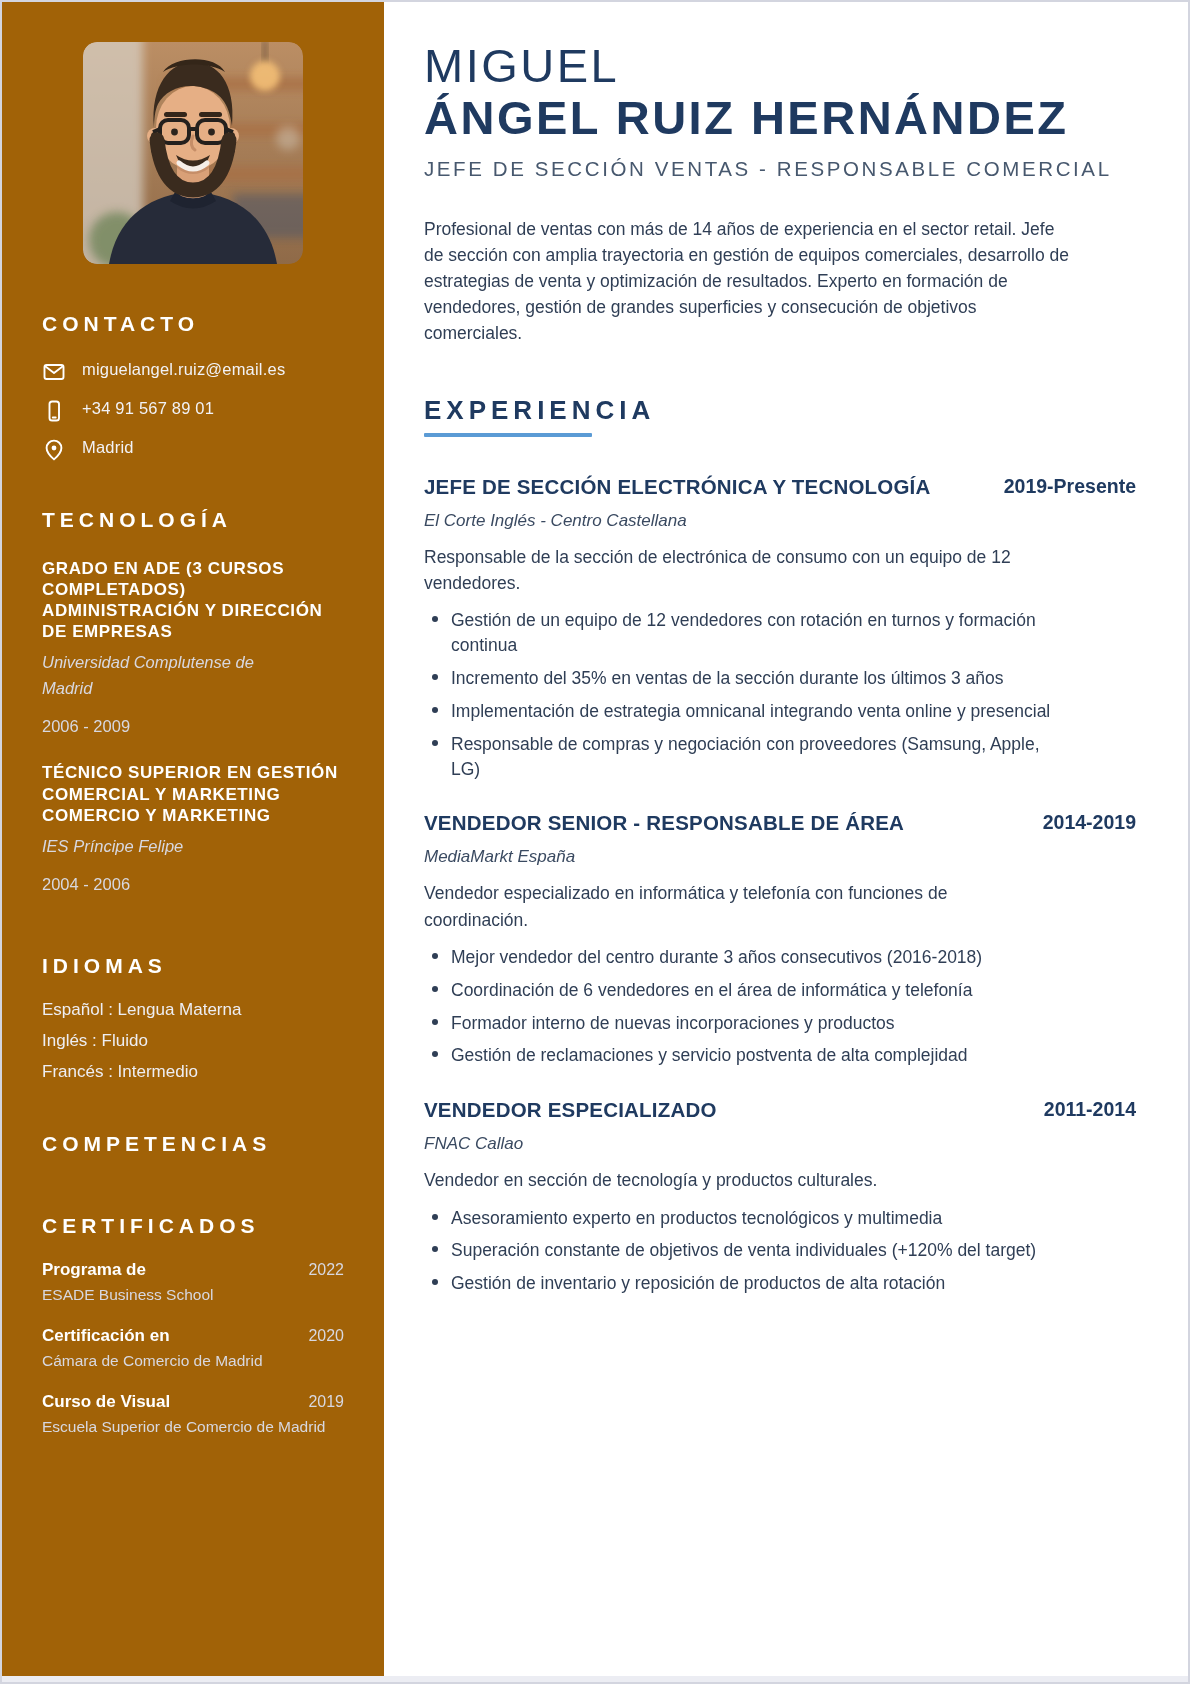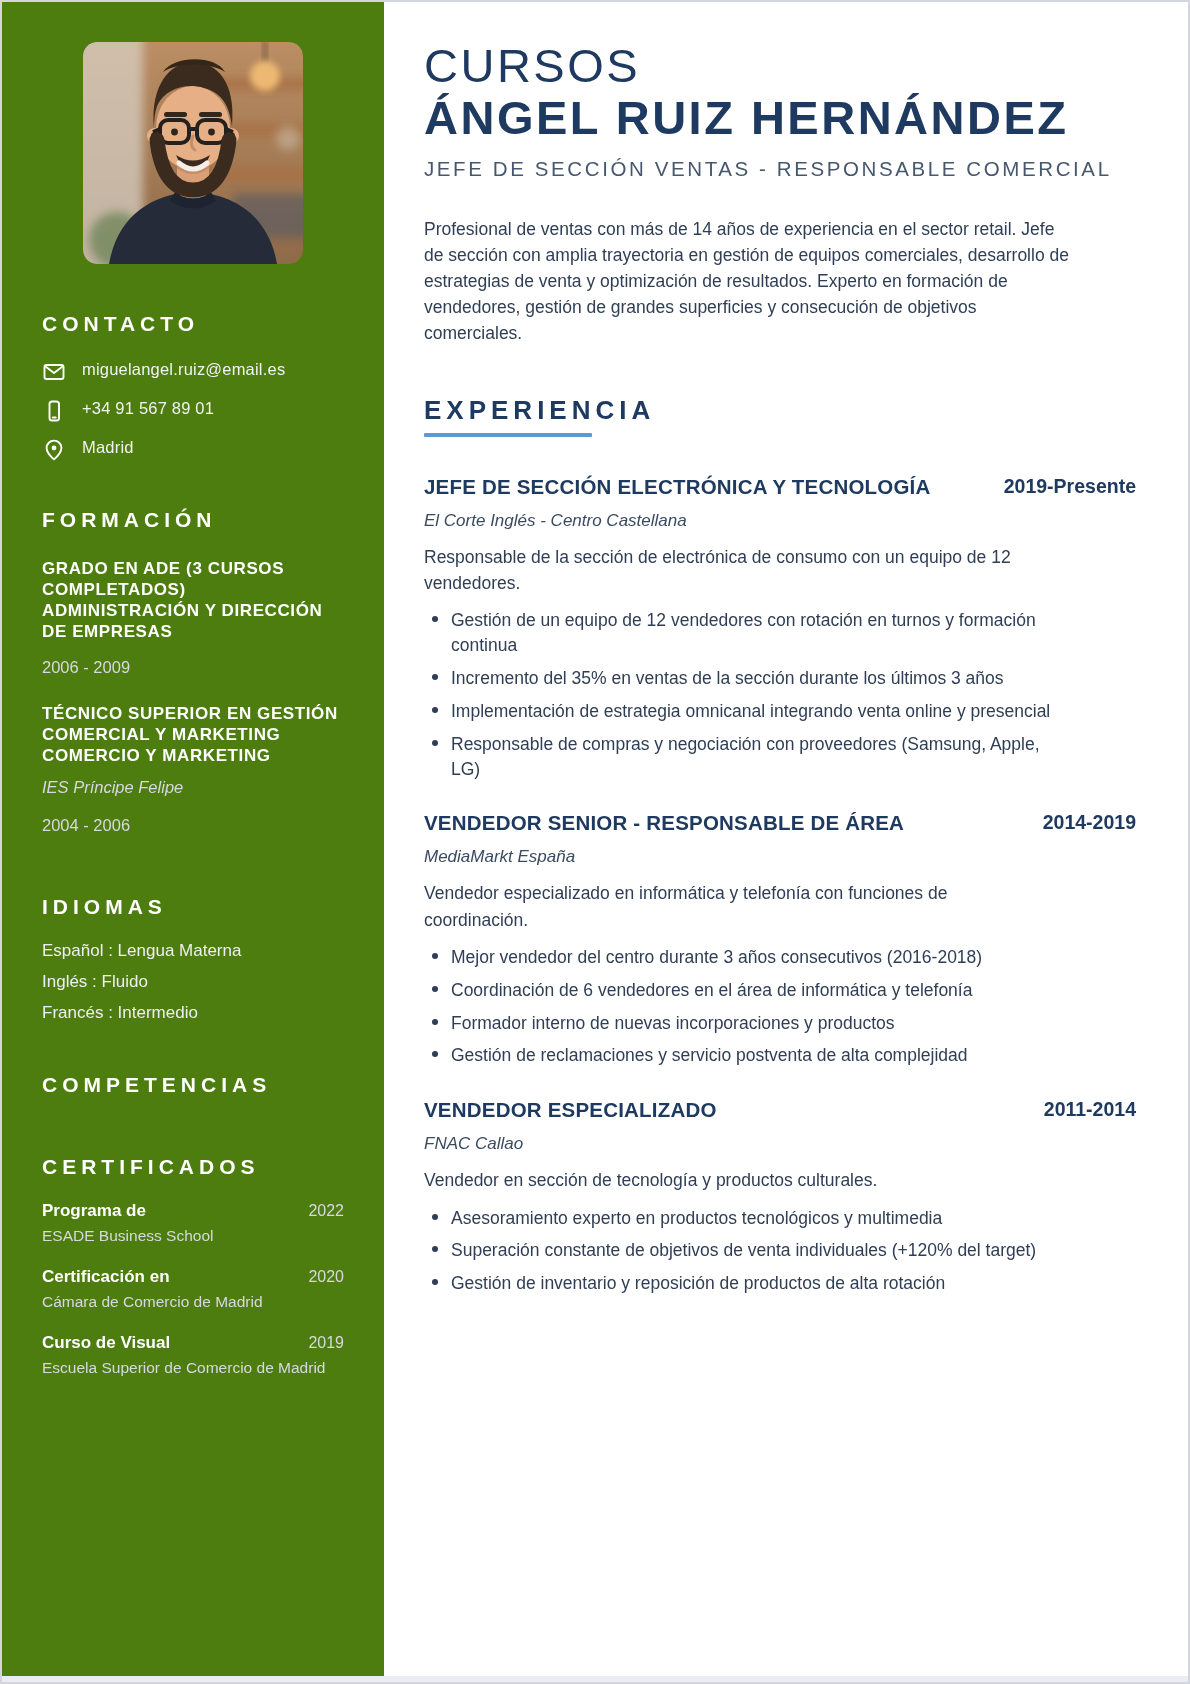--- a/index.html
+++ b/index.html
@@ -10,21 +10,21 @@
     border:2px solid #d3d5df;
     position:relative;
     overflow:hidden;
     color:#2f3e55;
   }
   .page { display:flex; width:100%; height:100%; }
 
   
   .sidebar {
     width:382px; min-width:382px; height:100%;
-    background:#4d7c0f;
+    background:#a16207;
     color:#ffffff;
     padding:40px 40px 0 40px;
   }
   .photo-wrap { width:220px; height:222px; margin:0 auto; border-radius:14px; overflow:hidden; }
   .photo-wrap svg { display:block; }
 
   .side-heading {
     font-size:21px; font-weight:700; letter-spacing:5px;
     color:#ffffff;
   }
@@ -188,23 +188,24 @@
               <path d="M12,2.6 C7.9,2.6 4.6,5.9 4.6,10 C4.6,15 12,21.4 12,21.4 S19.4,15 19.4,10 C19.4,5.9 16.1,2.6 12,2.6 Z"></path>
               <circle cx="12" cy="10" r="2.4" fill="#ffffff" stroke="none"></circle>
             </svg>
           </span>
           <span class="ctext">Madrid</span>
         </div>
       </div>
     </section>
 
     <section class="edu-section">
-      <h3 class="side-heading">FORMACIÓN</h3>
+      <h3 class="side-heading">TECNOLOGÍA</h3>
       <div class="edu-item">
         <div class="edu-title">GRADO EN ADE (3 CURSOS COMPLETADOS) ADMINISTRACIÓN Y DIRECCIÓN DE EMPRESAS</div>
+        <div class="edu-school">Universidad Complutense de Madrid</div>
         <div class="edu-years">2006 - 2009</div>
       </div>
       <div class="edu-item">
         <div class="edu-title">TÉCNICO SUPERIOR EN GESTIÓN COMERCIAL Y MARKETING COMERCIO Y MARKETING</div>
         <div class="edu-school">IES Príncipe Felipe</div>
         <div class="edu-years">2004 - 2006</div>
       </div>
     </section>
 
     <section class="lang-section">
@@ -243,21 +244,21 @@
         </div>
         <div class="cert-org">Escuela Superior de Comercio de Madrid</div>
       </div>
     </section>
   </aside>
 
   <main class="content">
 
     <header>
       <h1 class="name">
-        <span class="name-first">CURSOS</span>
+        <span class="name-first">MIGUEL</span>
         <span class="name-last">ÁNGEL RUIZ HERNÁNDEZ</span>
       </h1>
       <div class="subtitle">JEFE DE SECCIÓN VENTAS - RESPONSABLE COMERCIAL</div>
     </header>
 
     <p class="summary">Profesional de ventas con más de 14 años de experiencia en el sector retail. Jefe de sección con amplia trayectoria en gestión de equipos comerciales, desarrollo de estrategias de venta y optimización de resultados. Experto en formación de vendedores, gestión de grandes superficies y consecución de objetivos comerciales.</p>
 
     <section class="experience">
       <div class="exp-heading">
         <h2>EXPERIENCIA</h2>

